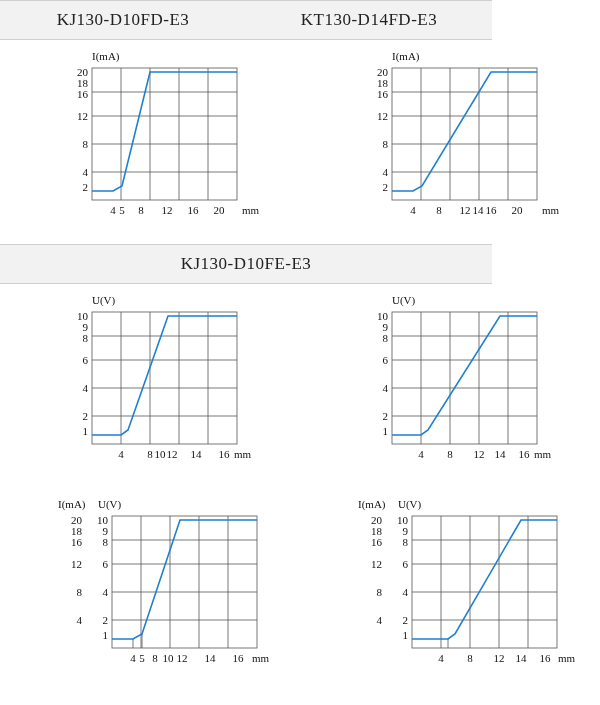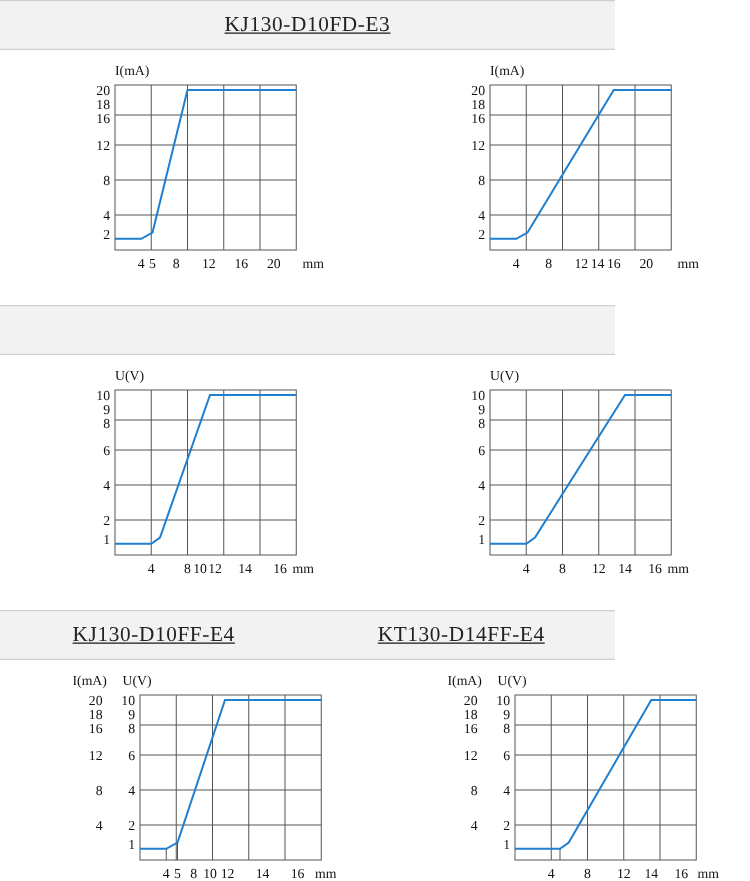--- a/index.html
+++ b/index.html
@@ -23,21 +23,20 @@
     width: 600px;
     position: relative;
   }
   .header-row {
     display: flex;
     width: 492px;
     height: 38px;
     background: #f2f2f2;
     border-top: 1px solid #cfcfcf;
     border-bottom: 1px solid #cfcfcf;
-    text-decoration: underline;
   }
   .header-cell {
     flex: 1 1 50%;
     display: flex;
     align-items: center;
     justify-content: center;
     font-size: 17px;
     letter-spacing: 0.5px;
     color: #222;
   }
@@ -74,20 +73,21 @@
   }
 </style>
 </head>
 <body>
 
 <div class="sheet">
 
   <div class="block">
     <div class="header-row">
       <div class="header-cell">KJ130-D10FD-E3</div>
+      <div class="header-cell">KT130-D14FD-E3</div>
     </div>
     <div class="charts-row">
 
       <div class="chart-cell">
         <div class="chart-wrap">
           <svg width="300" height="190" viewBox="0 0 300 190">
 
             <g stroke="#555" stroke-width="0.8" fill="none">
               <rect x="92" y="28" width="145" height="132"></rect>
               <line x1="92" y1="52" x2="237" y2="52"></line>
@@ -165,20 +165,21 @@
         </div>
       </div>
 
     </div>
   </div>
 
   <div class="spacer"></div>
 
   <div class="block">
     <div class="header-row">
+      <div class="header-cell">KJ130-D10FE-E3</div>
     </div>
     <div class="charts-row">
 
       <div class="chart-cell">
         <div class="chart-wrap">
           <svg width="300" height="190" viewBox="0 0 300 190">
             <g stroke="#555" stroke-width="0.8" fill="none">
               <rect x="92" y="28" width="145" height="132"></rect>
               <line x1="92" y1="52" x2="237" y2="52"></line>
               <line x1="92" y1="76" x2="237" y2="76"></line>
@@ -253,24 +254,20 @@
           </svg>
         </div>
       </div>
 
     </div>
   </div>
 
   <div class="spacer"></div>
 
   <div class="block">
-    <div class="header-row">
-      <div class="header-cell">KJ130-D10FF-E4</div>
-      <div class="header-cell">KT130-D14FF-E4</div>
-    </div>
     <div class="charts-row">
 
       <div class="chart-cell">
         <div class="chart-wrap">
           <svg width="300" height="190" viewBox="0 0 300 190">
             <g stroke="#555" stroke-width="0.8" fill="none">
               <rect x="112" y="28" width="145" height="132"></rect>
               <line x1="112" y1="52" x2="257" y2="52"></line>
               <line x1="112" y1="76" x2="257" y2="76"></line>
               <line x1="112" y1="104" x2="257" y2="104"></line>

